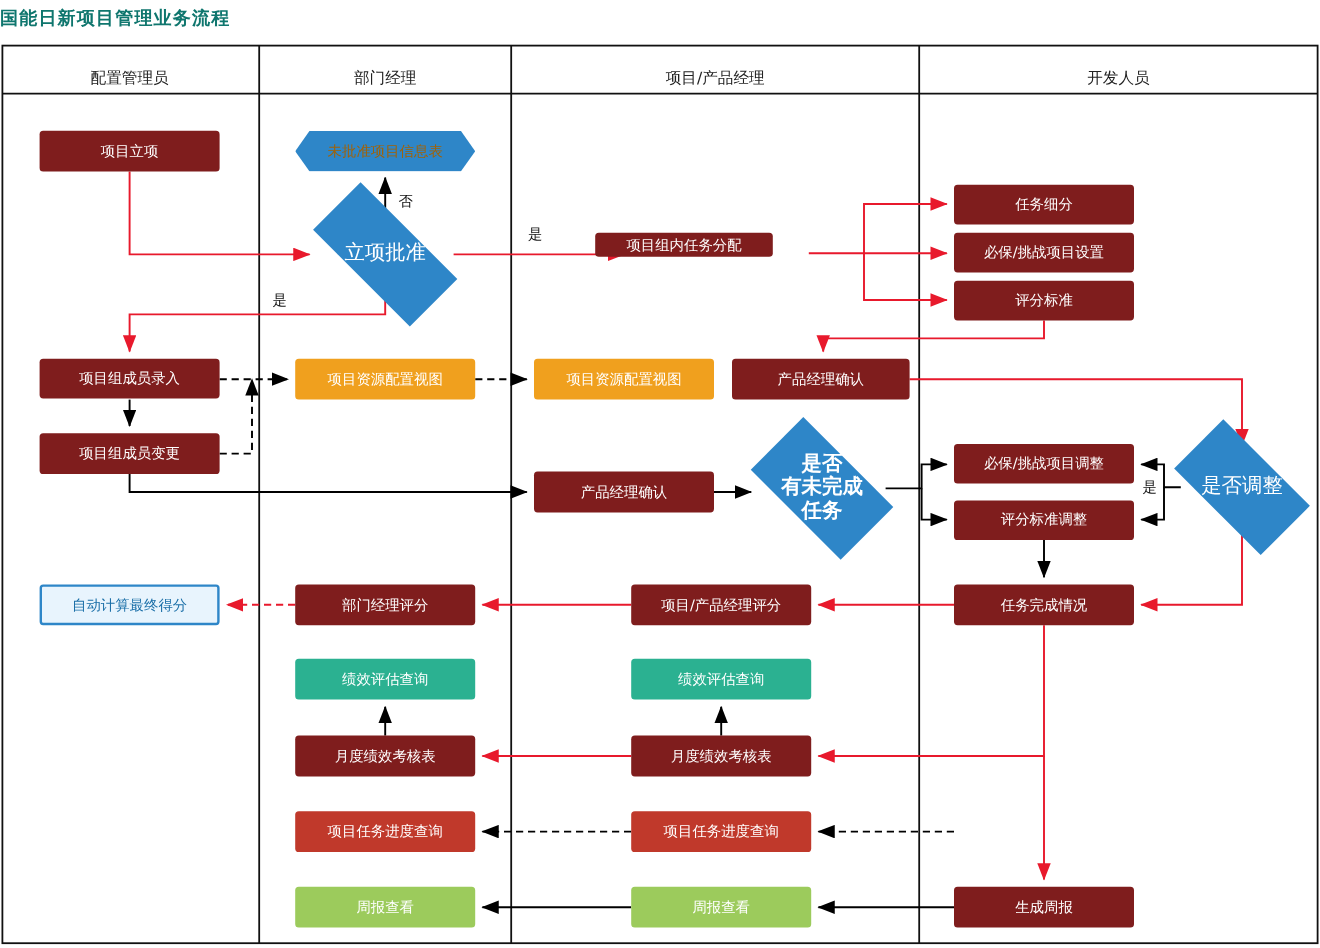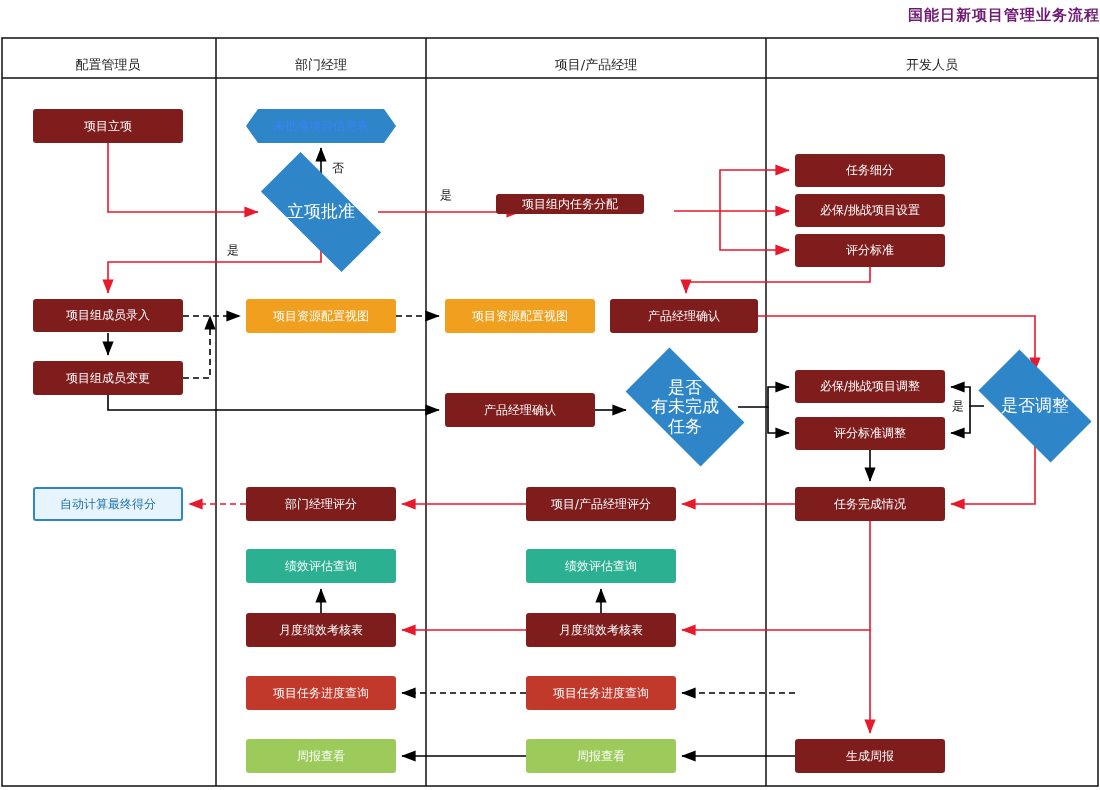--- a/index.html
+++ b/index.html
@@ -4,22 +4,22 @@
 <style>
   html,body{margin:0;padding:0;}
   body{
     width:1100px;height:790px;
     background:#ffffff;
     font-family:"DejaVu Sans","Liberation Sans",sans-serif;
     position:relative;
     overflow:hidden;
   }
   #title{
-    position:absolute;left:0;top:6px;width:1100px;text-align:right;
-    font-size:15px;font-weight:bold;color:#701a75;letter-spacing:1px;
+    position:absolute;left:0;top:6px;width:1100px;text-align:left;
+    font-size:15px;font-weight:bold;color:#0f766e;letter-spacing:1px;
   }
   #canvas{position:absolute;left:0;top:0;width:1100px;height:790px;}
   svg.layer{position:absolute;left:0;top:0;width:1100px;height:790px;pointer-events:none;}
   .lane-title{
     position:absolute;text-align:center;font-size:13px;color:#222;
     top:56px;
   }
   .node{
     position:absolute;box-sizing:border-box;
     display:flex;align-items:center;justify-content:center;
@@ -41,21 +41,21 @@
     display:flex;align-items:center;justify-content:center;
     color:#fff;font-size:17px;text-align:center;line-height:1.15;
   }
   .diamond .dshape{
     position:absolute;left:0;top:0;width:100%;height:100%;
     background:#2e86c8;transform:rotate(45deg);
   }
   .diamond .dtxt{position:relative;z-index:2;}
   .hexnode{
     position:absolute;display:flex;align-items:center;justify-content:center;
-    color:#3b82f6;font-size:12px;text-align:center;
+    color:#a16207;font-size:12px;text-align:center;
   }
   .hexnode .hshape{
     position:absolute;left:0;top:0;width:100%;height:100%;
     background:#2e86c8;
     clip-path:polygon(8% 0%,92% 0%,100% 50%,92% 100%,8% 100%,0% 50%);
   }
   .hexnode .htxt{position:relative;z-index:2;}
   .elabel{position:absolute;font-size:12px;color:#111;}
 </style>
 </head>
@@ -194,21 +194,21 @@
       <div class="node blue" style="width: 150px; height: 33px; left: 795px; top: 417px;">
         <span>评分标准调整</span>
       </div>
       <div class="diamond" style="width: 102px; height: 58px; left: 984px; top: 377px;">
         <div class="dshape"></div>
         <div class="dtxt">是否调整</div>
       </div>
       <div class="node blue" style="width: 150px; height: 34px; left: 445px; top: 393px;">
         <span>产品经理确认</span>
       </div>
-      <div class="diamond" style="width: 106px; height: 62px; left: 632px; top: 376px;">
+      <div class="diamond" style="width: 106px; height: 62px; left: 632px; top: 376px; font-weight: bold;">
         <div class="dshape"></div>
         <div class="dtxt">是否<br>有未完成<br>任务</div>
       </div>
       <div class="node special" style="width: 150px; height: 34px; left: 33px; top: 487px;">
         <span>自动计算最终得分</span>
       </div>
       <div class="node blue" style="width: 150px; height: 34px; left: 246px; top: 487px;">
         <span>部门经理评分</span>
       </div>
       <div class="node blue" style="width: 150px; height: 34px; left: 526px; top: 487px;">

